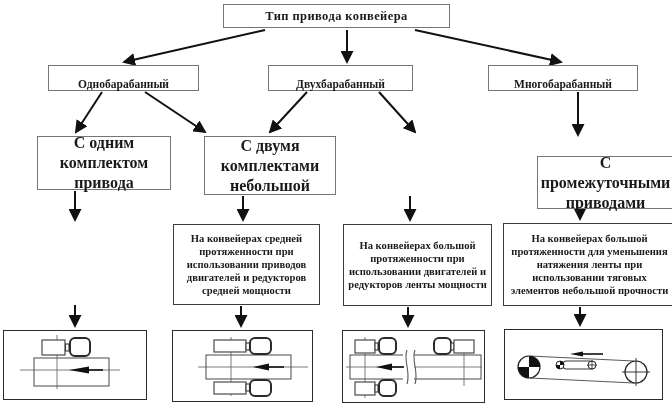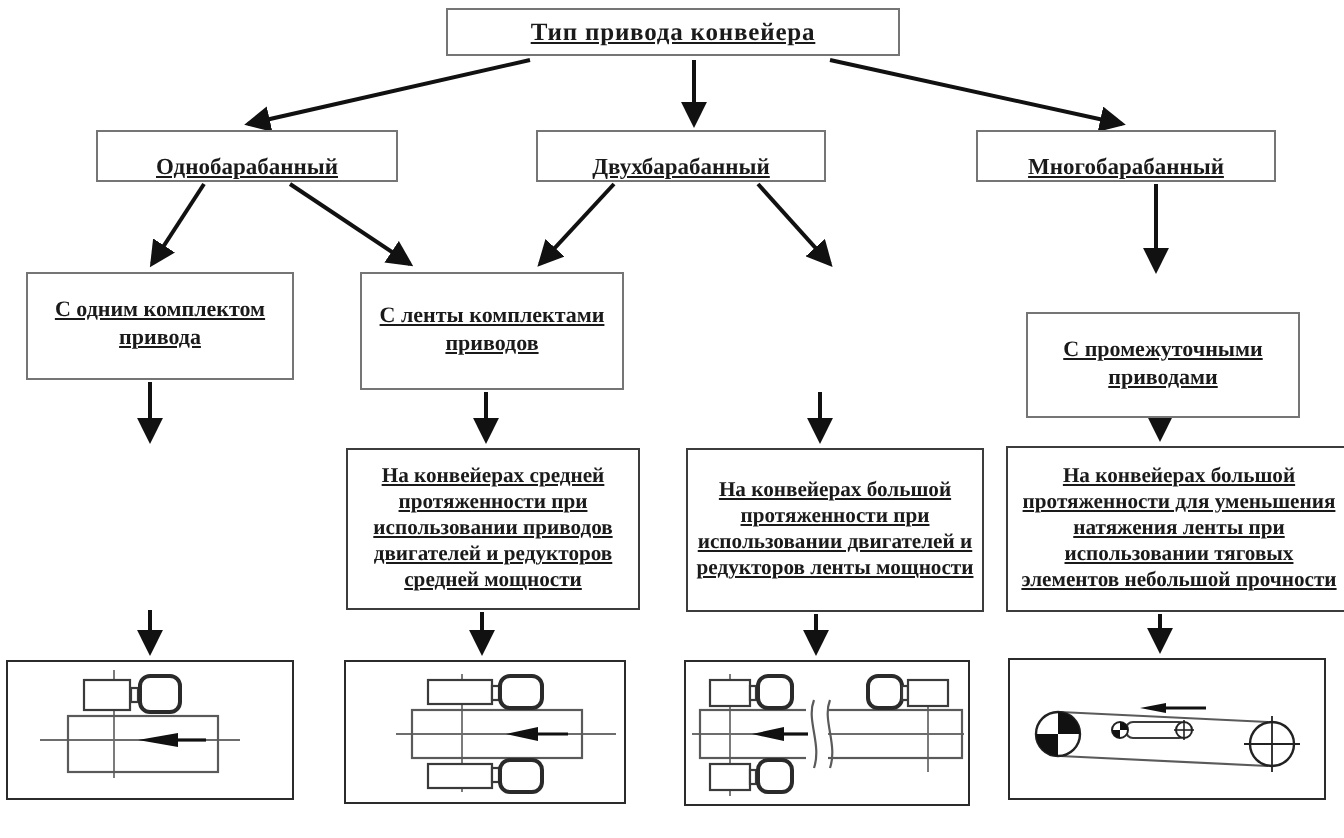--- a/index.html
+++ b/index.html
@@ -1,24 +1,24 @@
 <!DOCTYPE html>
 <html><head>
 <meta charset="utf-8">
 <style>
   html,body{margin:0;padding:0;background:#ffffff;}
   .canvas{position:relative;width:672px;height:419px;background:#ffffff;overflow:hidden;
           font-family:"Liberation Serif",serif;}
   .arrows{position:absolute;left:0;top:0;width:672px;height:419px;pointer-events:none;}
   .node{position:absolute;box-sizing:border-box;background:#ffffff;
         border:1px solid #757575;display:flex;align-items:center;justify-content:center;
-        text-align:center;font-weight:bold;color:#1a1a1a;text-decoration:underline;}
+        text-align:center;font-weight:bold;color:#1a1a1a;}
   .lv1{font-size:12.5px;letter-spacing:.4px;}
   .lv2{font-size:11.5px;align-items:flex-end;}
-  .lv3{font-size:11px;line-height:1.25;padding:2px 6px;}
+  .lv3{font-size:16px;line-height:1.25;padding:2px 6px;margin-left:24px;}
   .lv4{font-size:10.6px;line-height:1.24;padding:2px 3px;border-color:#3c3c3c;}
   .scheme{border:1.5px solid #2b2b2b;padding:0;}
   .scheme svg{display:block;}
   .thin{stroke:#6d6d6d;stroke-width:0.9;fill:none;}
   .shape{stroke:#3a3a3a;stroke-width:1.1;fill:#ffffff;}
   .motor{stroke:#2a2a2a;stroke-width:2;fill:#ffffff;}
   .belt{stroke:#5a5a5a;stroke-width:1.1;fill:none;}
   .dir{stroke:#111111;stroke-width:1.6;}
   .blk{fill:#111111;stroke:none;}
 </style>
@@ -64,21 +64,21 @@
     <span>Двухбарабанный</span>
   </div>
   <div class="node lv2" style="left:488px;top:65px;width:150px;height:26px">
     <span>Многобарабанный</span>
   </div>
 
   <div class="node lv3" style="left:13px;top:136px;width:134px;height:54px">
     <span>С одним комплектом привода</span>
   </div>
   <div class="node lv3" style="left:180px;top:136px;width:132px;height:59px">
-    <span>С ленты комплектами приводов</span>
+    <span>С двумя комплектами небольшой</span>
   </div>
   <div class="node lv3" style="left:513px;top:156px;width:137px;height:53px">
     <span>С промежуточными приводами</span>
   </div>
 
   <div class="node lv4" style="left:173px;top:224px;width:147px;height:81px">
     <span>На конвейерах средней протяженности при использовании приводов двигателей и редукторов средней мощности</span>
   </div>
   <div class="node lv4" style="left:343px;top:224px;width:149px;height:82px">
     <span>На конвейерах большой протяженности при использовании двигателей и редукторов ленты мощности</span>

